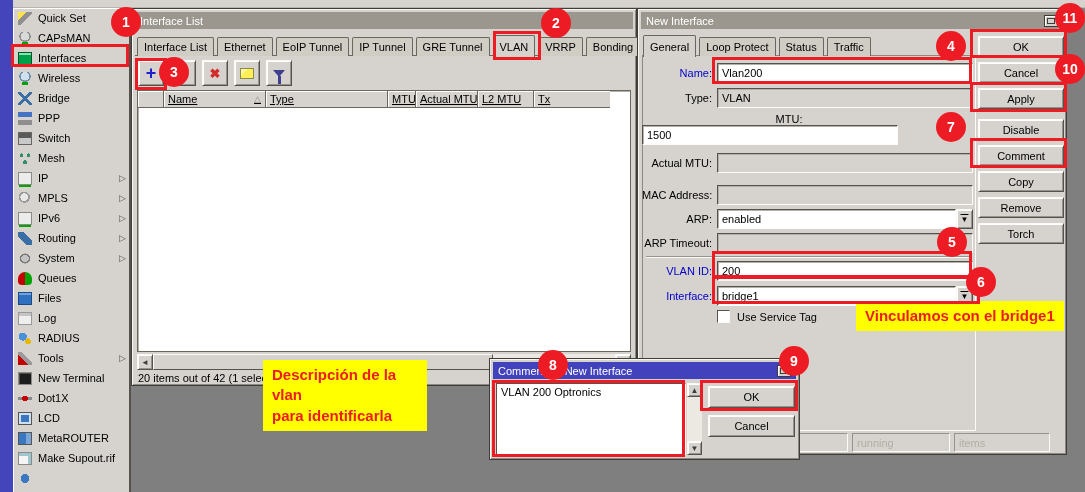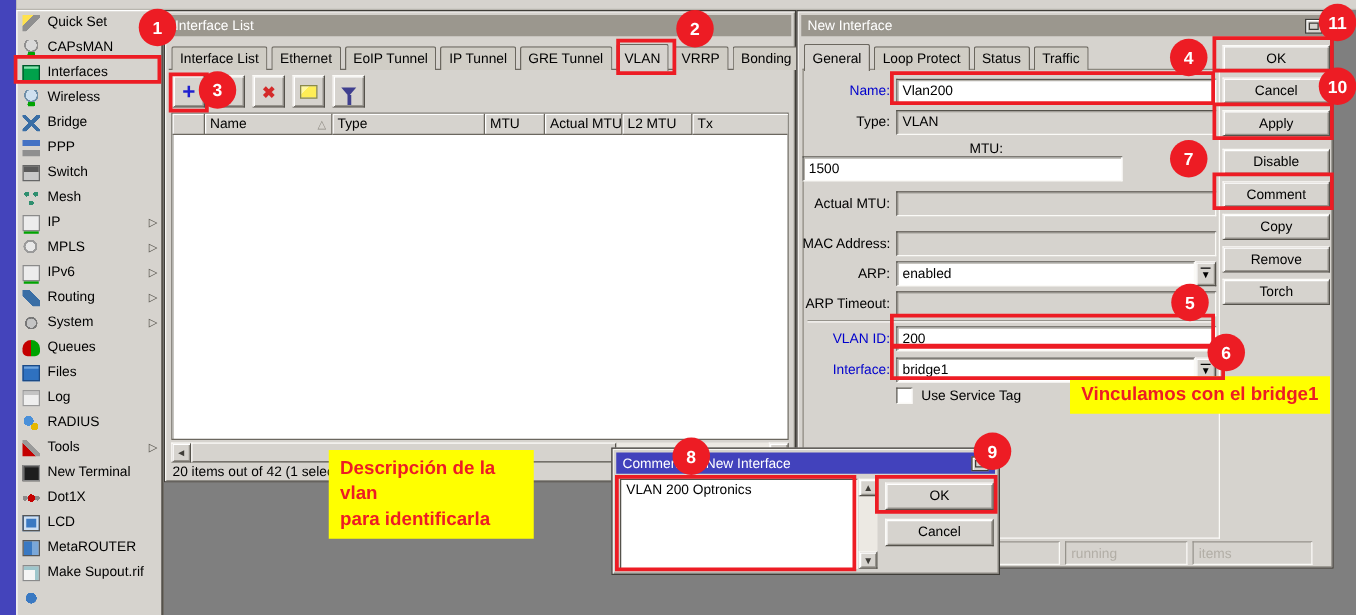--- a/index.html
+++ b/index.html
@@ -71,21 +71,21 @@
   #if-toolbar{position:absolute;left:6px;top:51px;display:flex;gap:6px;}
   .toolbtn{width:26px;height:26px;}
   .glyph-add{color:#1f1fd0;font-size:18px;font-weight:bold;line-height:1;}
   .glyph-enable{color:#2a52cc;font-size:13px;font-weight:bold;}
   .glyph-disable{color:#d42a2a;font-size:13px;font-weight:bold;}
   .note-ic{width:14px;height:11px;background:linear-gradient(135deg,#fff8a0 0 30%,#ffee55 30%);border:1px solid #8a8a4a;}
   .funnel{width:0;height:0;border-left:6px solid rgba(0,0,0,0);border-right:6px solid rgba(0,0,0,0);border-top:7px solid #3f3f8f;position:relative;}
   .funnel::after{content:"";position:absolute;left:-1.5px;top:-1px;width:3px;height:8px;background:#3f3f8f;}
   #if-table{position:absolute;left:5px;top:81px;width:494px;height:262px;background:#fff;
             border:1px solid #6b675f;box-shadow:inset 1px 1px 0 #b4b1aa;}
-  #if-headers{display:flex;height:17px;}
+  #if-headers{display:flex;height:17px;text-decoration:underline;}
   .th{background:#d6d3ce;border-right:1px solid #6b675f;border-bottom:1px solid #6b675f;
       box-shadow:inset 1px 1px 0 #fff;padding:1px 4px;display:flex;align-items:center;white-space:nowrap;overflow:hidden;}
   .th .sort{margin-left:auto;color:#8f8b84;font-size:9px;}
   #if-hscroll{position:absolute;left:5px;top:345px;width:494px;height:16px;background:#ece9e3;display:flex;}
   .scr-btn{width:16px;height:16px;font-size:8px;color:#3f3d38;flex:0 0 16px;}
   .scr-thumb{height:16px;width:340px;background:#d6d3ce;border:1px solid;border-color:#fbfaf7 #55524b #55524b #fbfaf7;}
   #if-status{position:absolute;left:3px;right:3px;top:363px;height:12px;padding-left:3px;white-space:nowrap;overflow:hidden;}
 
   
   #newif{left:637px;top:8px;width:430px;height:447px;z-index:20;}
@@ -262,21 +262,21 @@
         </div>
     </div>
     <div id="if-table">
       <div id="if-headers">
         <div class="th" style="width:26px"></div>
         <div class="th" style="width:102px">
             <span>Name</span>
             <span class="sort">△</span>
           </div>
         <div class="th" style="width:122px">Type</div>
-        <div class="th" style="width:48px">MTU</div>
+        <div class="th" style="width:28px">MTU</div>
         <div class="th" style="width:62px">Actual MTU</div>
         <div class="th" style="width:56px">L2 MTU</div>
         <div class="th" style="width:76px;border-right:none">Tx</div>
       </div>
     </div>
     <div id="if-hscroll">
       <div class="btn scr-btn">
           <span>◄</span>
         </div>
       <div class="scr-thumb"></div>

